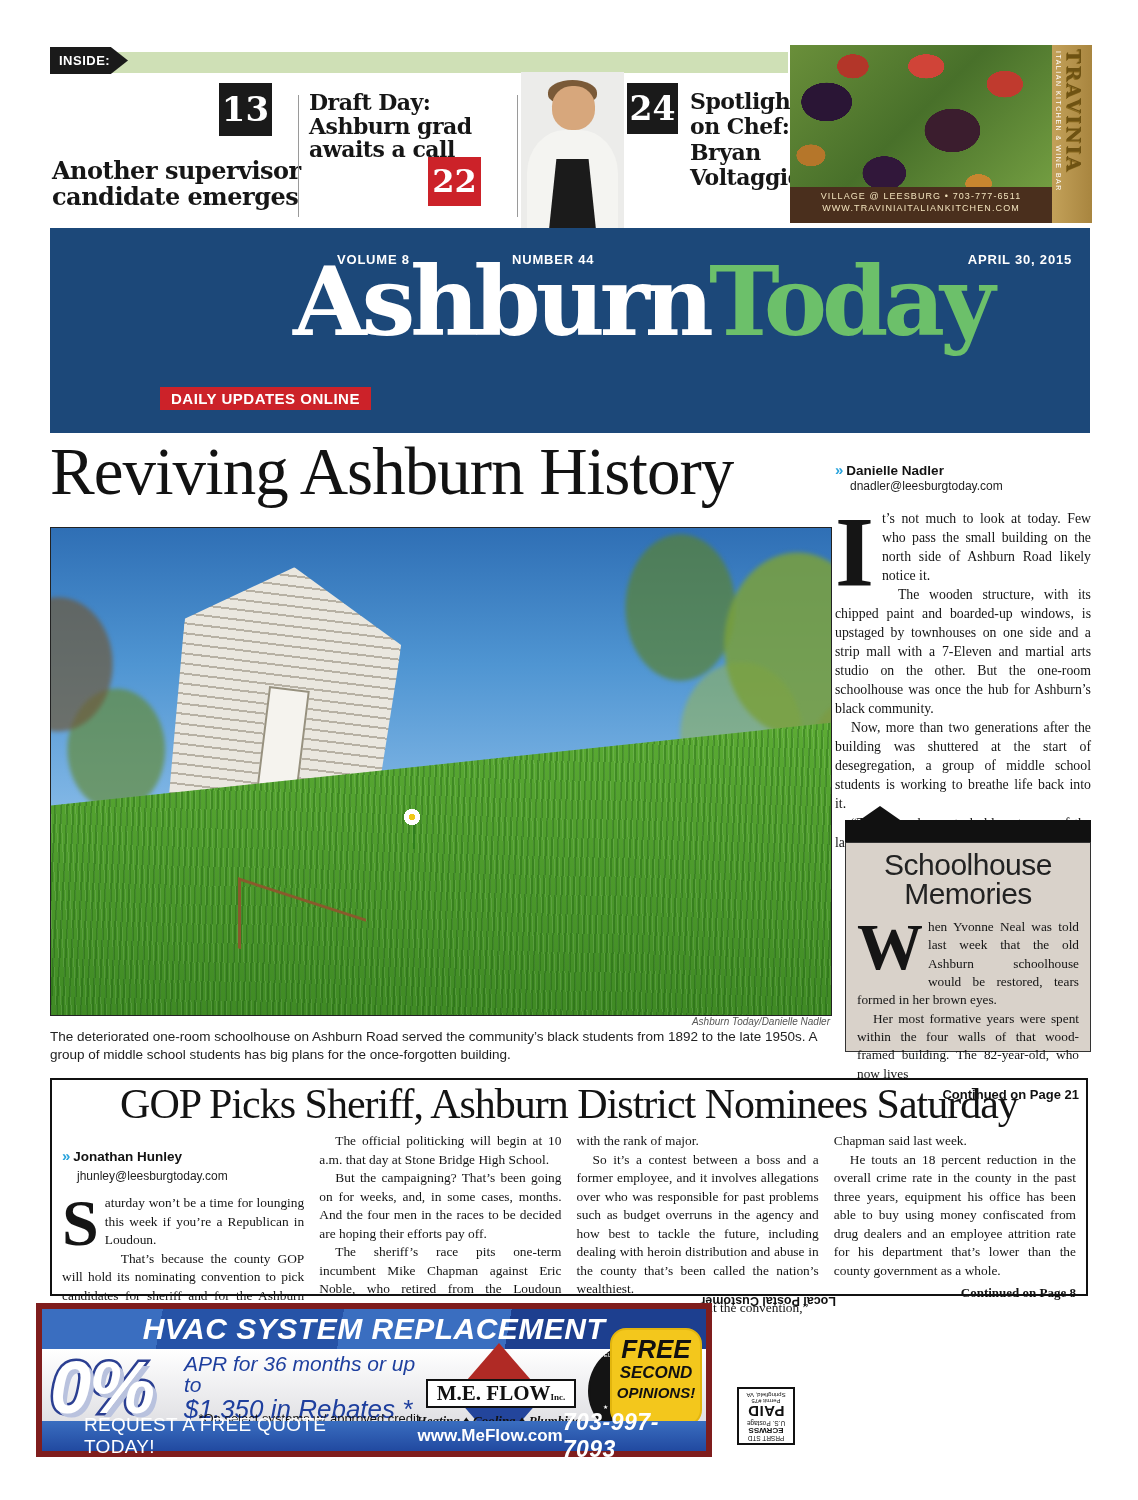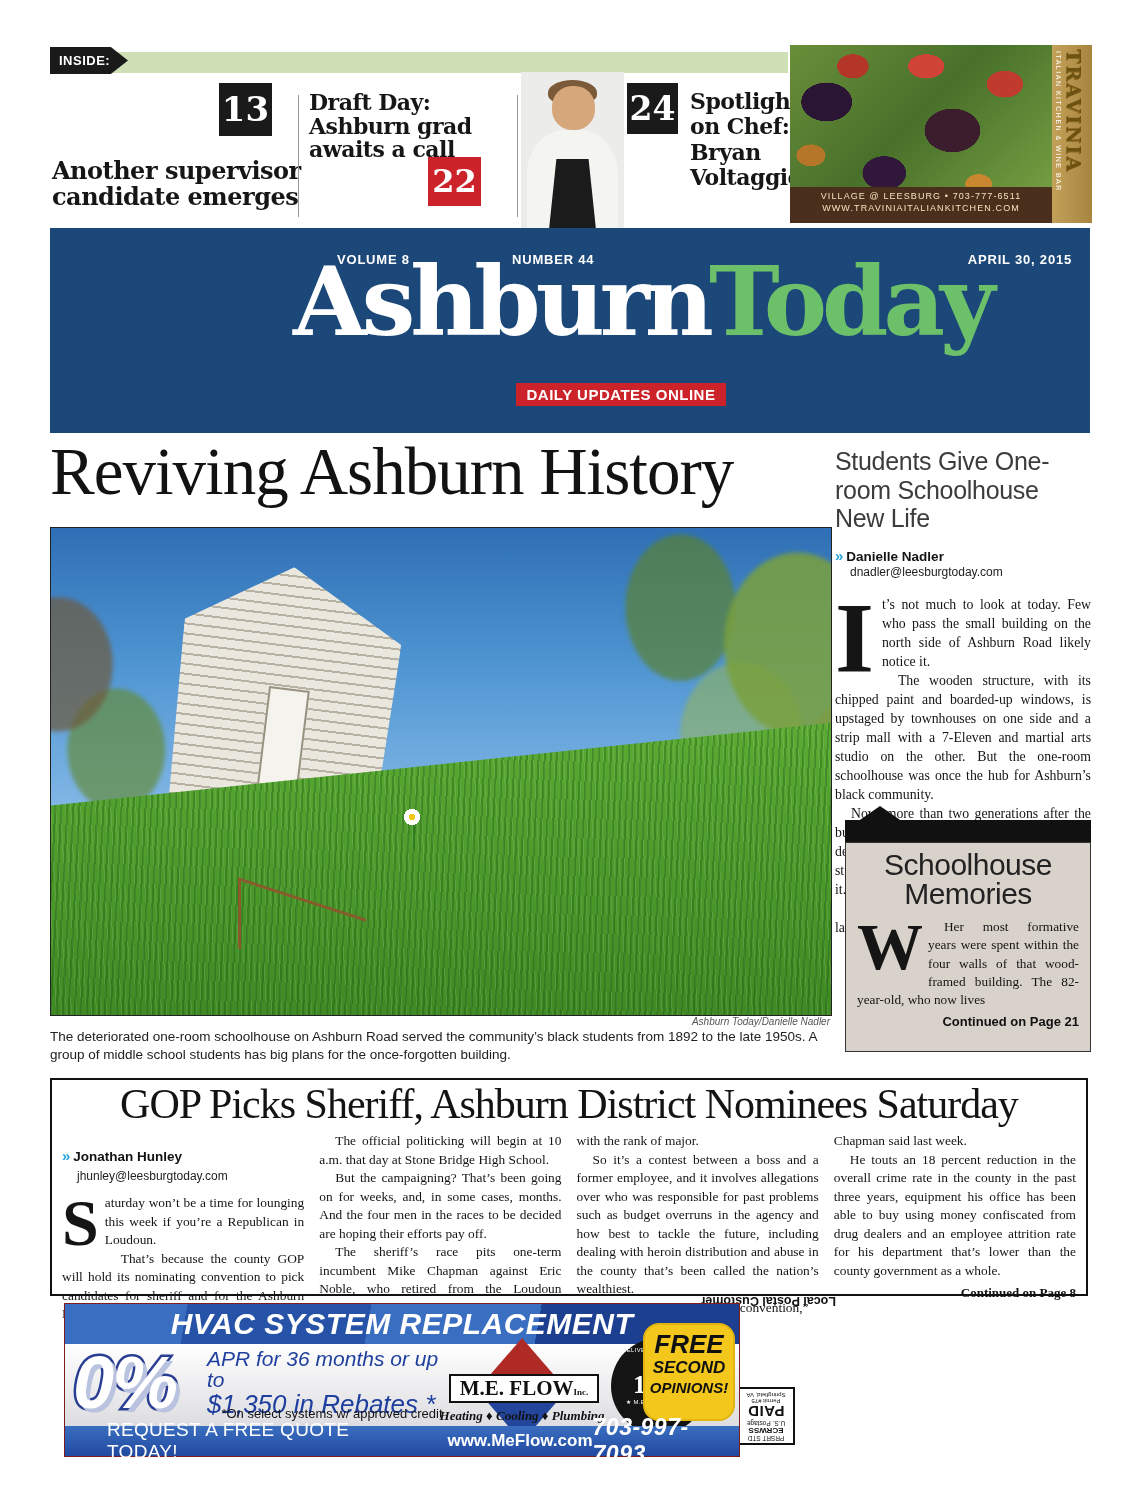--- a/index.html
+++ b/index.html
@@ -52,21 +52,21 @@
   .trav-name{writing-mode:vertical-rl;font-family:"DejaVu Serif",serif;font-weight:bold;font-size:19px;
     color:#6e5212;letter-spacing:2px;padding-top:4px;text-shadow:1px 1px 0 #8a6a20;}
 
   
   .masthead{left:50px;top:228px;width:1040px;height:205px;background:#1c4879;}
   .mh-small{position:absolute;color:#fff;font-size:13px;font-weight:bold;letter-spacing:.8px;top:24px;}
   .mh-vol{left:287px;} .mh-num{left:462px;} .mh-date{right:18px;}
   .mh-logo{position:absolute;left:243px;top:18px;font-family:"DejaVu Serif",serif;font-weight:bold;
     font-size:95px;letter-spacing:-5px;line-height:1.18;white-space:nowrap;}
   .mh-logo .w{color:#fff;} .mh-logo .g{color:#6cc06a;}
-  .mh-bottom{position:absolute;left:0;right:8px;top:155px;height:30px;display:flex;align-items:center;flex-direction:column;}
+  .mh-bottom{position:absolute;left:0;right:8px;top:155px;height:30px;display:flex;align-items:center;}
   .mh-daily{margin-left:110px;background:#cc2229;color:#fff;font-weight:bold;font-size:15px;
     letter-spacing:.5px;padding:3px 11px;}
   .mh-nav{margin-left:36px;color:#fff;font-weight:bold;font-size:15px;letter-spacing:.3px;white-space:nowrap;}
   .mh-nav .nav-item + .nav-item::before{content:"\25A0";font-size:10px;margin:0 11px;vertical-align:2px;color:#fff;}
 
   
   .headline1{left:50px;top:438px;width:785px;font-family:"Liberation Serif",serif;font-size:67px;
     color:#121212;letter-spacing:-1px;line-height:1;}
   .photo{left:50px;top:527px;width:780px;height:487px;border:1px solid #222;overflow:hidden;
     background:linear-gradient(180deg,#2f6fb5 0%,#4f95d2 28%,#7db4e4 55%,#9cc8ea 70%);}
@@ -131,21 +131,21 @@
   .postal{left:728px;top:1294px;width:108px;font-size:12.5px;font-weight:bold;color:#111;
     transform:rotate(180deg);text-align:left;white-space:nowrap;}
   .paid{left:737px;top:1387px;width:58px;height:58px;border:2px solid #111;box-sizing:border-box;
     transform:rotate(180deg);text-align:center;line-height:1.05;padding-top:2px;}
   .paid .s1{font-size:6.5px;} .paid .s2{font-size:8px;font-weight:bold;} .paid .s3{font-size:6.5px;}
   .paid .big{font-size:15px;font-weight:bold;letter-spacing:.5px;line-height:1;}
   .paid .s4{font-size:6px;} .paid .s5{font-size:6px;}
   .paid div{margin:0;}
 
   
-  .hvac{left:64px;top:1303px;width:676px;height:154px;border:1px solid #7f1d1d;box-sizing:border-box;background:#fff;}
+  .hvac{left:36px;top:1303px;width:676px;height:154px;border:6px solid #7f1d1d;box-sizing:border-box;background:#fff;}
   .hv-head{position:absolute;left:0;top:0;right:0;height:40px;color:#fff;text-align:center;
     background:linear-gradient(100deg,#3a6ec0 0 18%,#2653a7 18% 45%,#3a6ec0 45% 70%,#1d3f8f 70%);
     font-weight:bold;font-style:italic;font-size:30px;letter-spacing:.5px;line-height:40px;}
   .hv-mid{position:absolute;left:0;top:40px;right:0;height:84px;background:linear-gradient(180deg,#ffffff,#dcdce0);}
   .hv-zero{position:absolute;left:8px;top:-4px;font-size:74px;font-weight:bold;font-style:italic;color:#fff;
     -webkit-text-stroke:5px #2b3f92;paint-order:stroke;text-shadow:4px 4px 0 #b9c2de;letter-spacing:-2px;}
   .hv-apr{position:absolute;left:142px;top:4px;width:250px;text-align:left;color:#1e3f9e;
     font-weight:normal;font-style:italic;}
   .hv-apr .l1{font-size:21px;line-height:1;}
   .hv-apr .l2{font-size:26px;line-height:1.15;}
@@ -232,21 +232,20 @@
   </div>
   <div class="ph-grass"></div>
   <div class="ph-rail"></div>
   <div class="ph-stem"></div>
   <div class="ph-flower"></div>
 </div>
 <div class="abs credit">Ashburn Today/Danielle Nadler</div>
 <div class="abs caption">The deteriorated one-room schoolhouse on Ashburn Road served the community’s black students from 1892 to the late 1950s. A group of middle school students has big plans for the once-forgotten building.</div>
 
 <div class="abs rightcol">
-  <div class="subhead">Students Give One-room Schoolhouse New Life</div>
   <div class="byline"><span class="chev"></span><span>Danielle Nadler</span>
     <div class="bemail">dnadler@leesburgtoday.com</div>
   </div>
   <div class="serifbody lead-body">
     <span class="dropcap dc-i">I</span>
     <p>t’s not much to look at today. Few who pass the small building on the north side of Ashburn Road likely notice it.</p>
     <p class="ind">The wooden structure, with its chipped paint and boarded-up windows, is upstaged by townhouses on one side and a strip mall with a 7-Eleven and martial arts studio on the other. But the one-room schoolhouse was once the hub for Ashburn’s black community.</p>
     <p class="ind">Now, more than two generations after the building was shuttered at the start of desegregation, a group of middle school students is working to breathe life back into it.</p>
     <p class="ind">“This is a chance to hold on to one of the last</p>
   </div>
@@ -256,20 +255,21 @@
 <div class="abs memories">
   <div class="mem-pennant"></div>
   <div class="mem-bar"></div>
   <div class="mem-box">
     <div class="mem-title">
       <div>Schoolhouse</div>
       <div>Memories</div>
     </div>
     <div class="serifbody mem-body">
       <span class="dropcap dc-w">W</span>
+      <p>hen Yvonne Neal was told last week that the old Ashburn schoolhouse would be restored, tears formed in her brown eyes.</p>
       <p class="ind">Her most formative years were spent within the four walls of that wood-framed building. The 82-year-old, who now lives</p>
     </div>
     <div class="continued">Continued on Page 21</div>
   </div>
 </div>
 
 <div class="abs gop">
   <div class="gop-headline">GOP Picks Sheriff, Ashburn District Nominees Saturday</div>
   <div class="gop-cols">
     <div class="gop-col serifbody">

